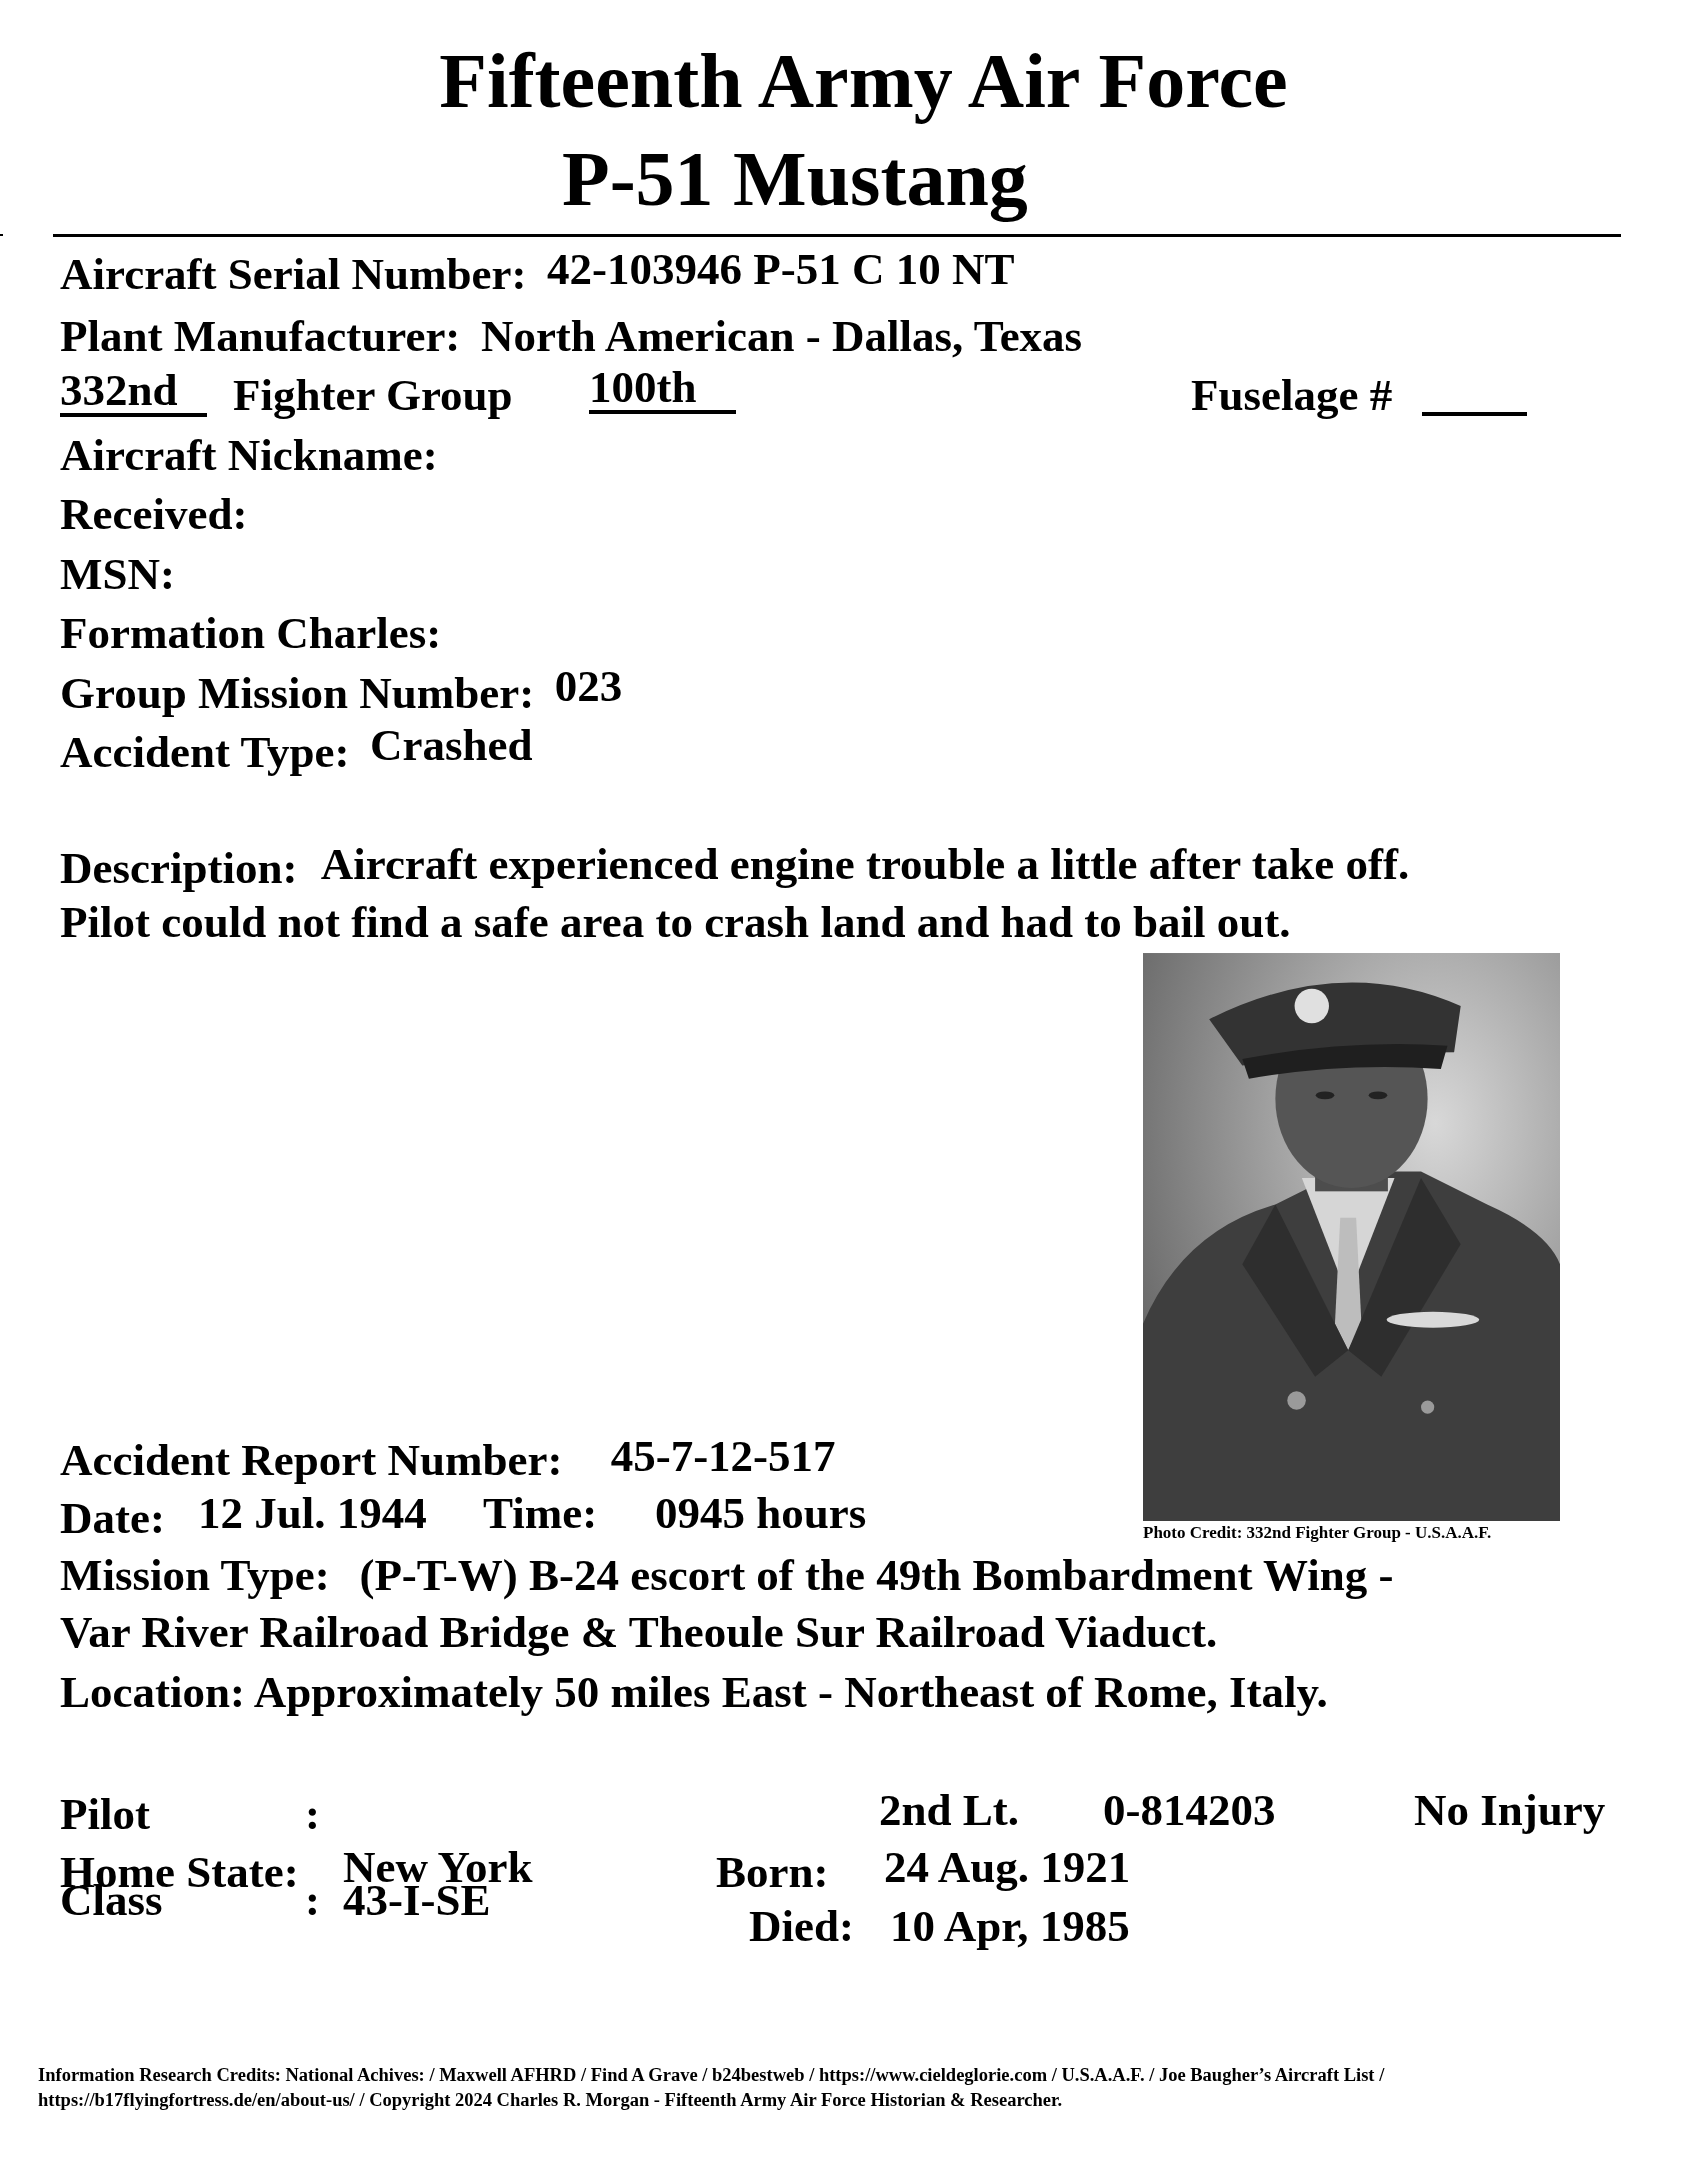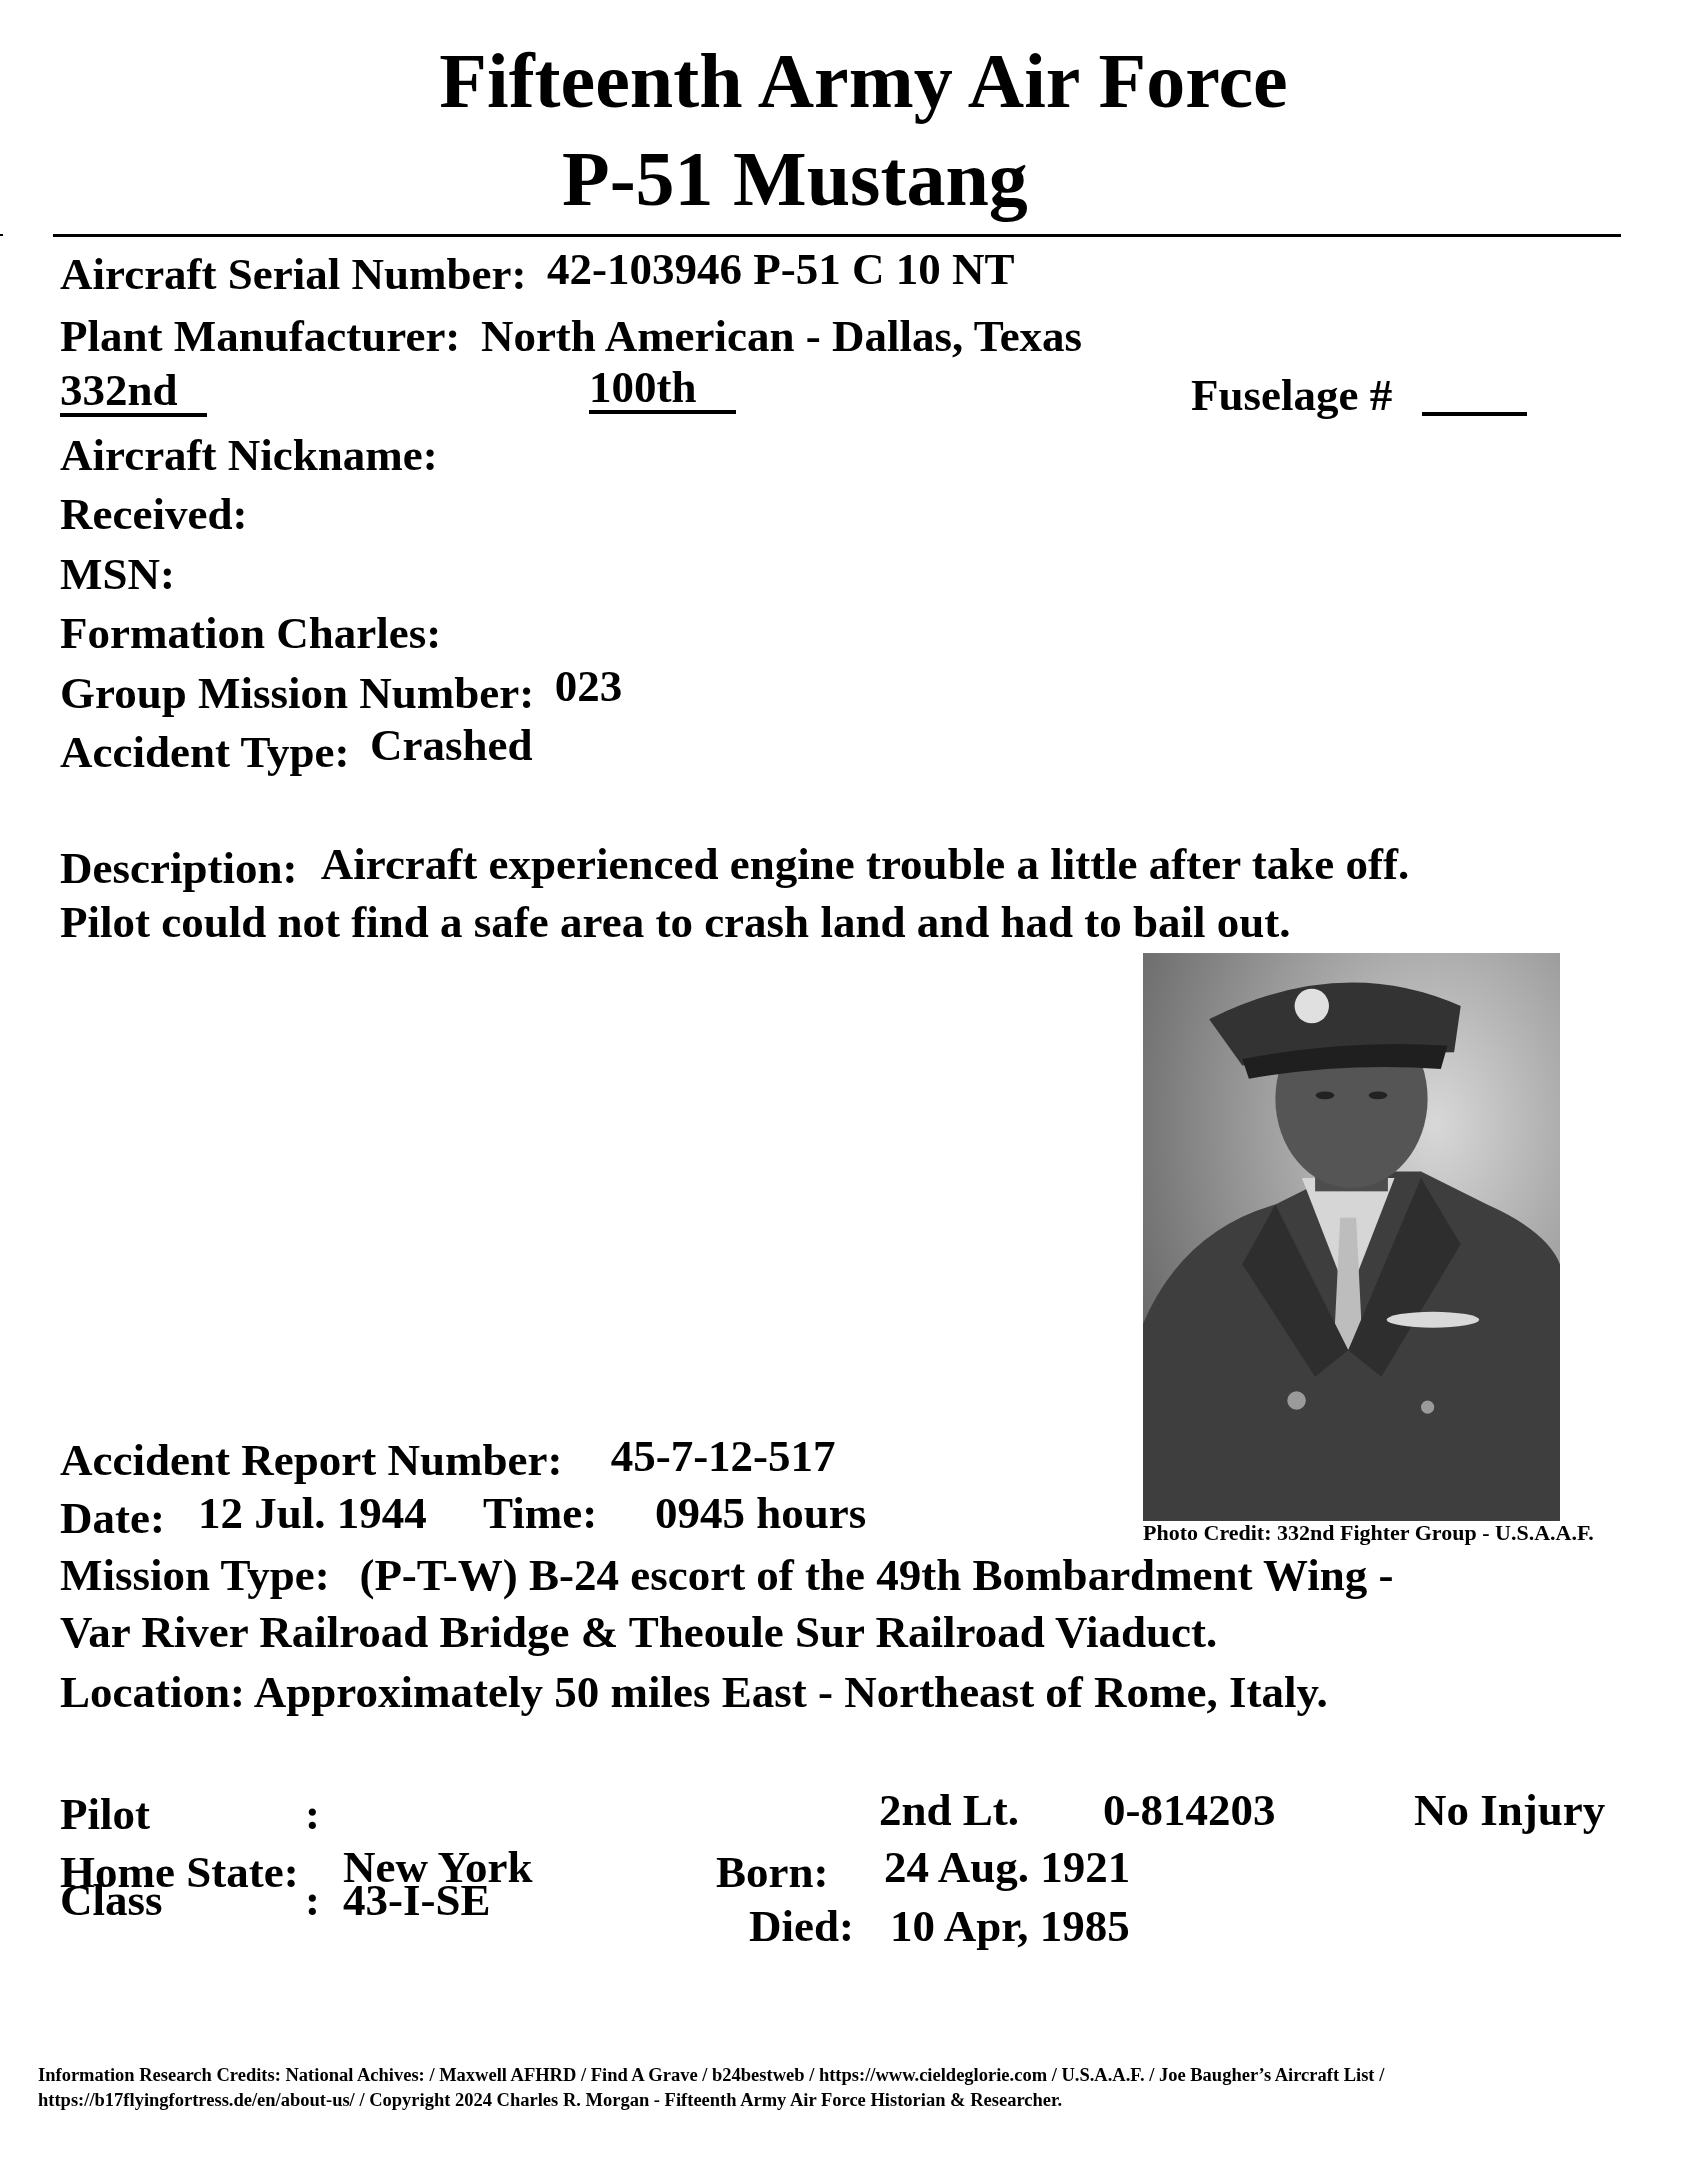--- a/index.html
+++ b/index.html
@@ -9,21 +9,21 @@
   .title1 { left: 0; width: 1687px; top: 38px; text-align: center; font-size: 78px; line-height: 86px; padding-left: 40px; box-sizing: border-box; }
   .title2 { left: 562px; top: 136px; font-size: 78px; line-height: 86px; }
   .rule { left: 53px; top: 234px; width: 1568px; height: 2.6px; background: #000; }
   .tick { left: 0; top: 234px; width: 2.6px; height: 2px; background: #000; }
   .row { font-size: 45px; line-height: 53px; }
   .lbl { display: inline; }
   .val { display: inline; }
   .ul { display: inline-block; border-bottom: 4.6px solid #000; line-height: 46px; }
   .photo { left: 1143px; top: 953px; width: 417px; height: 568px; overflow: hidden;
            background: linear-gradient(160deg, #cfcfcf 0%, #9a9a9a 30%, #7d7d7d 55%, #4a4a4a 100%); }
-  .credit { left: 1143px; top: 1522px; font-size: 22px; line-height: 22.5px; }
+  .credit { left: 1143px; top: 1522px; font-size: 17px; line-height: 22.5px; }
   .footer { left: 38px; font-size: 18.5px; line-height: 25px; }
 </style>
 </head>
 <body>
 
 <div class="abs title1">Fifteenth Army Air Force</div>
 <div class="abs title2">P-51 Mustang</div>
 <div class="abs tick"></div>
 <div class="abs rule"></div>
 
@@ -32,20 +32,21 @@
   <span class="val" style="position:relative; top:-5.3px; margin-left:9.3px;">42-103946 P-51 C 10 NT</span>
 </div>
 
 <div class="abs row" style="left:60px; top:310px;">
   <span class="lbl">Plant Manufacturer:</span>
   <span class="val" style="margin-left:9.3px;">North American - Dallas, Texas</span>
 </div>
 
 <div class="abs row" style="left:60px; top:369px; width:1588px;">
   <span class="ul" style="width:147px; position:relative; top:-5.3px;">332nd</span>
+  <span class="lbl" style="position:absolute; left:173px;">Fighter Group</span>
   <span class="ul" style="position:absolute; left:529px; top:-5.3px; width:147px;">100th</span>
   <span class="lbl" style="position:absolute; left:1131px;">Fuselage #</span>
   <span class="ul" style="position:absolute; left:1362px; top:-2.6px; width:105px; height:46px;"></span>
 </div>
 
 <div class="abs row" style="left:60px; top:429px;">
   <span class="lbl">Aircraft Nickname:</span>
   <span class="val"></span>
 </div>
 

